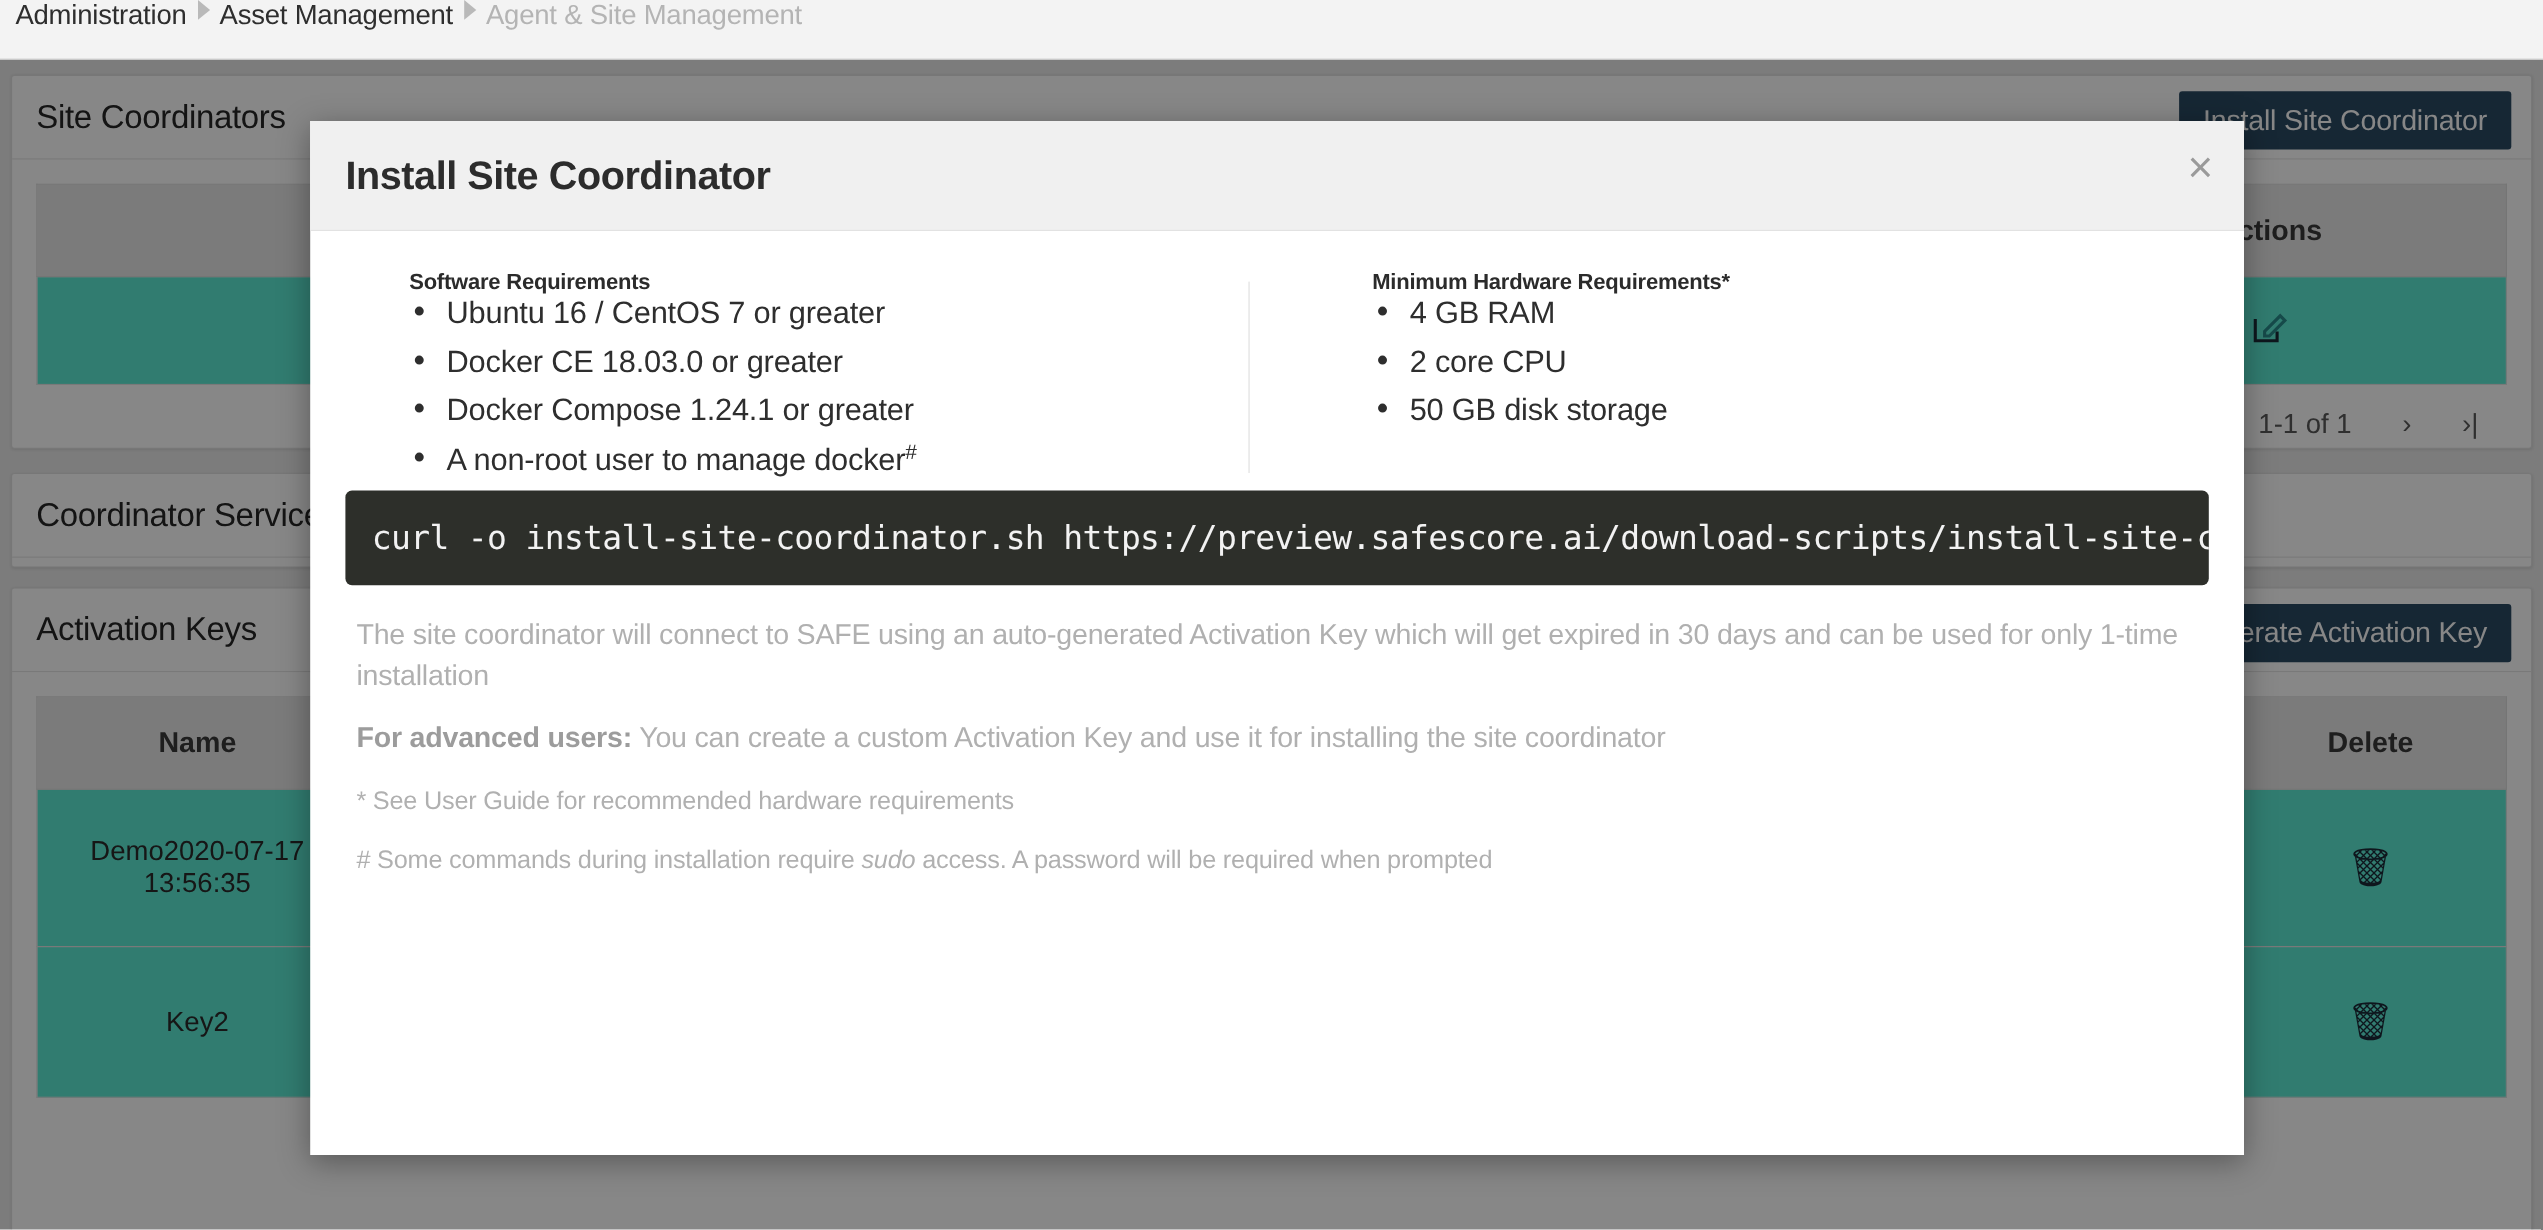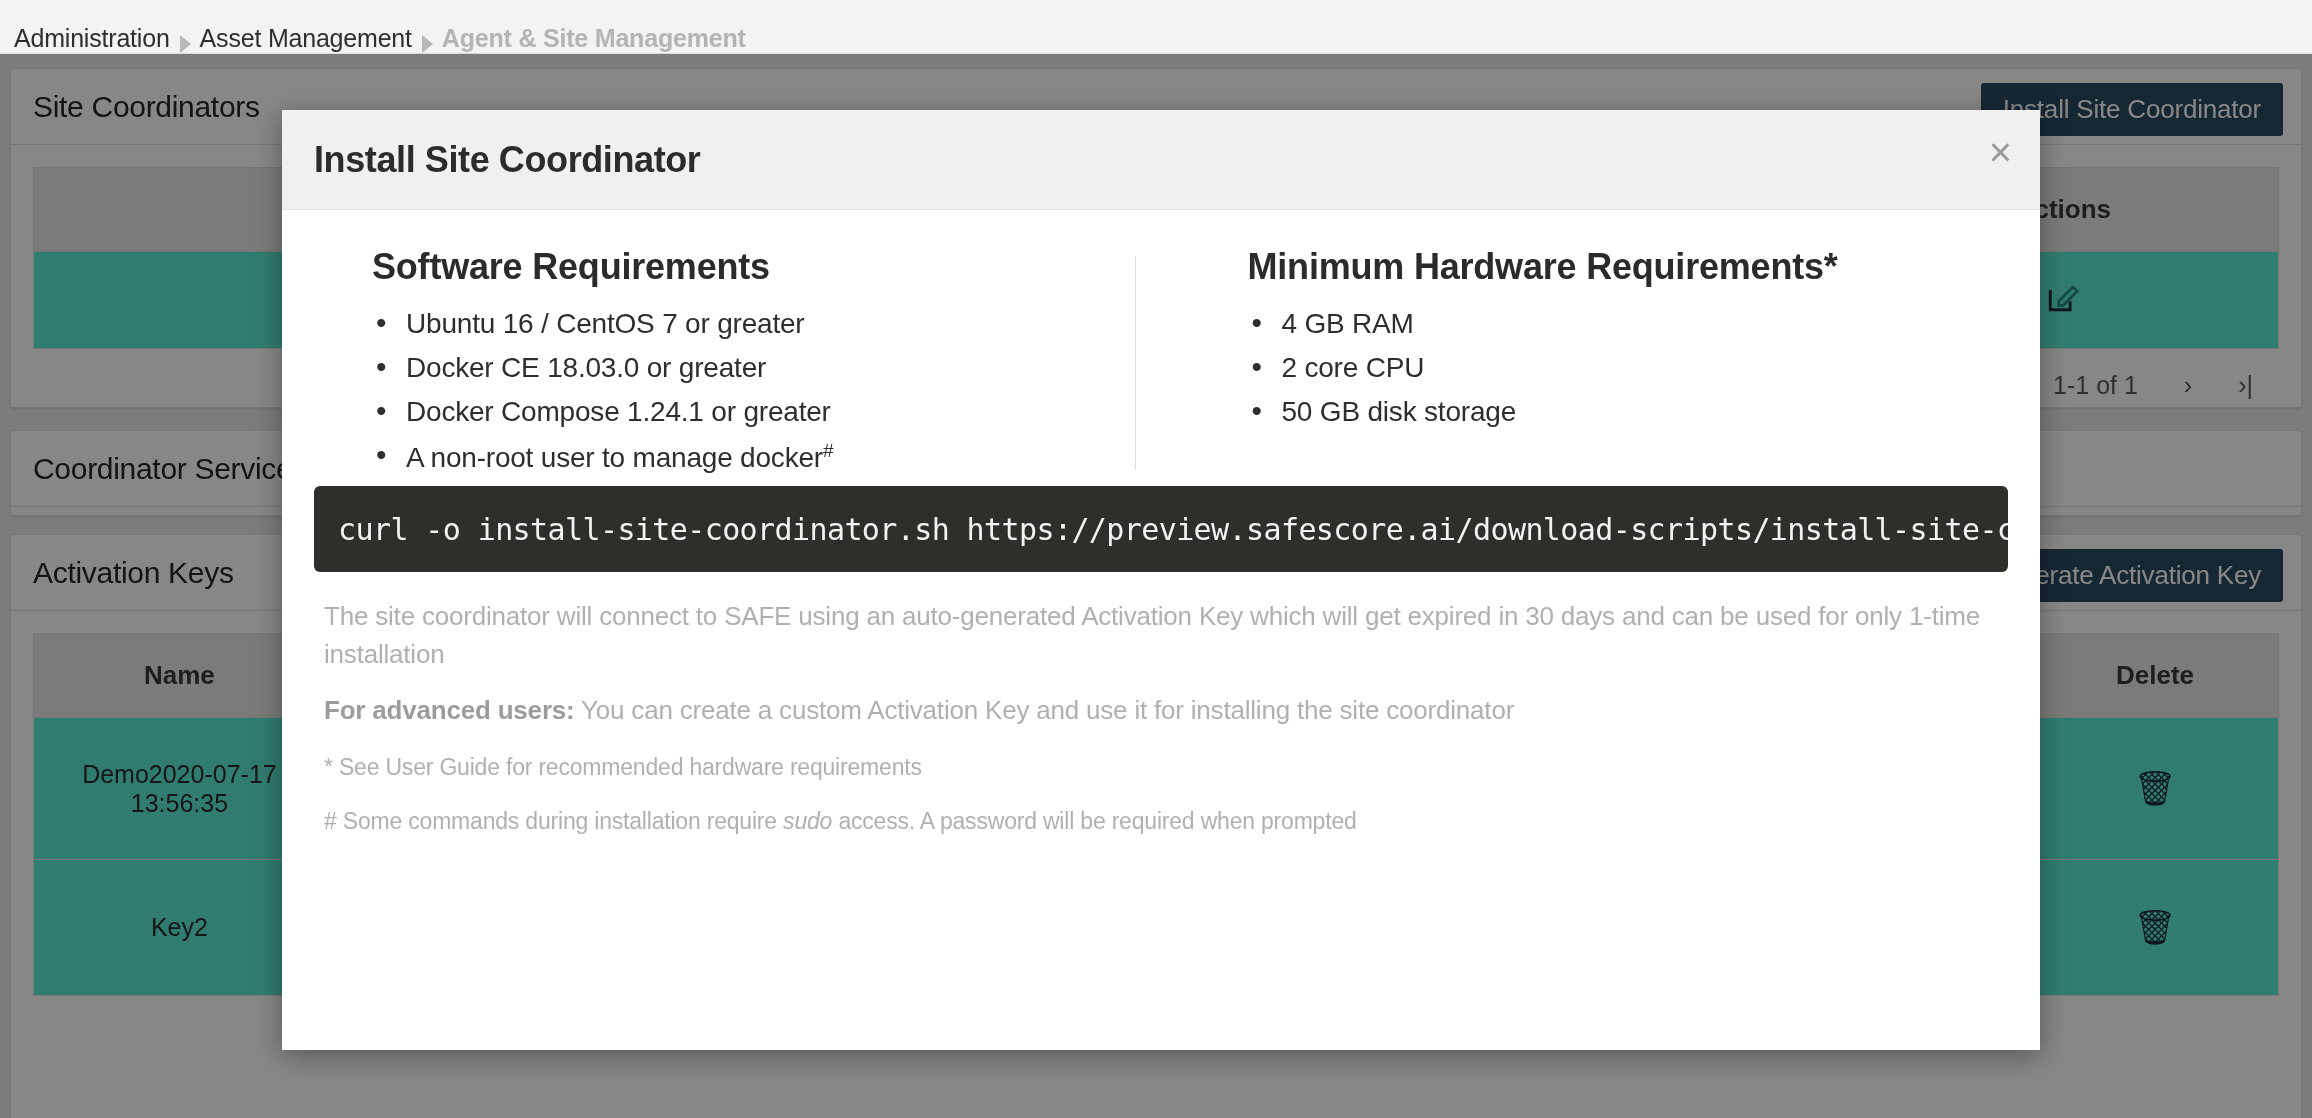--- a/index.html
+++ b/index.html
@@ -9,26 +9,26 @@
     font-family: "Liberation Sans", sans-serif;
     background: #ffffff;
   }
   #root { position: relative; width: 2312px; height: 1118px; }
 
   
   .breadcrumb-bar {
     position: absolute; left: 0; top: 0; width: 2312px; height: 54px;
     background: #f3f3f3;
     border-bottom: 1px solid #dcdcdc;
-    display: flex; align-items: flex-end;
+    display: flex; align-items: flex-start;
     padding-left: 14px;
     z-index: 5;
   }
   .crumb { font-size: 25px; color: #2e2e2e; letter-spacing: -0.2px; }
-  .crumb.muted { color: #b4b4b4; font-weight: bold; }
+  .crumb.muted { color: #b4b4b4; }
   .crumb-sep {
     width: 0; height: 0;
     border-top: 9px solid transparent;
     border-bottom: 9px solid transparent;
     border-left: 11px solid #b9b9b9;
     margin: 0 9px 0 10px;
   }
 
   
   .page-wrap {
@@ -130,22 +130,22 @@
     font-family: "Liberation Sans", sans-serif;
   }
   .modal-body { padding: 36px 30px 0 30px; }
 
   .req-row { display: flex; align-items: stretch; }
   .req-col { flex: 1; padding: 0 8px; }
   .req-col.left { padding-left: 60px; }
   .req-col.right { padding-left: 112px; }
   .req-divider { width: 1px; background: #dedede; margin: 10px 0 16px 0; }
   .req-head {
-    font-size: 36px; font-weight: bold; color: #2b2b2b;
-    margin-bottom: 20px; letter-spacing: -0.2px;
+    font-size: 20px; font-weight: bold; color: #2b2b2b;
+    letter-spacing: -0.2px;
   }
   .req-list { list-style: none; }
   .req-list li {
     position: relative;
     font-size: 28px; color: #2e2e2e;
     padding-left: 34px; margin-bottom: 12px;
     letter-spacing: -0.2px;
   }
   .req-list li::before {
     content: "\2022";

